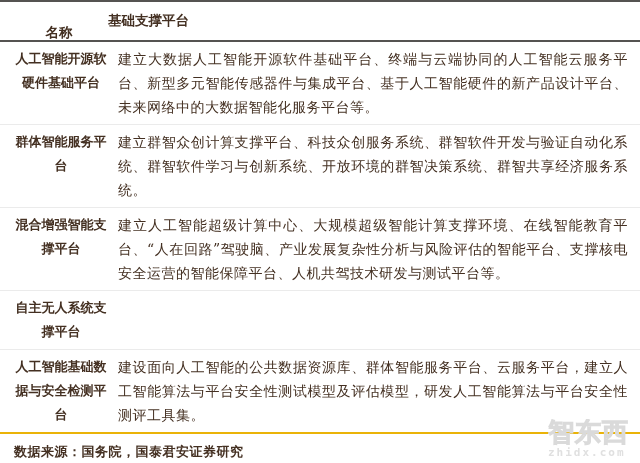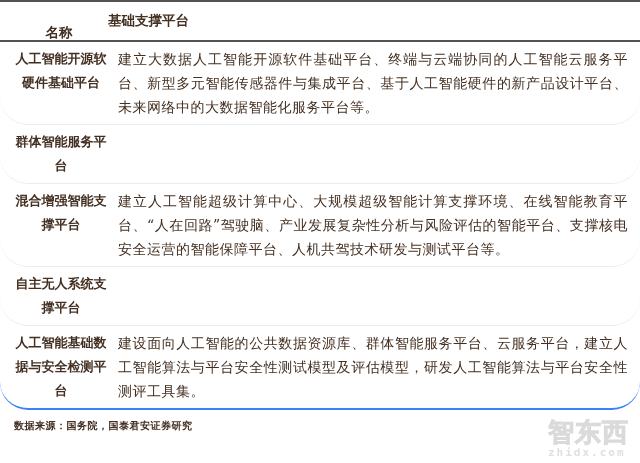--- a/index.html
+++ b/index.html
@@ -31,23 +31,22 @@
     flex: 1;
     text-align: left;
     padding-right: 138px;
   }
 
   .trow {
     display: flex;
     align-items: flex-start;
     padding: 5px 0;
     border-bottom: 1px solid #ebebeb;
-    border-radius: 28px;
   }
-  .trow:last-child { border-bottom: 2px solid #3b82f6; }
+  .trow:last-child { border-bottom: 2px solid #eab308; }
 
   .td-name {
     width: 94px;
     margin-left: 14px;
     font-weight: bold;
     text-align: center;
     font-size: 13px;
     line-height: 24px;
   }
   .td-desc {
@@ -56,21 +55,21 @@
     margin-right: 12px;
     font-size: 14px;
     line-height: 24px;
     text-align: justify;
     letter-spacing: 0.5px;
   }
 
   .footer {
     margin-top: 9px;
     margin-left: 14px;
-    font-size: 10px;
+    font-size: 13px;
     font-weight: bold;
     letter-spacing: 0.5px;
   }
 
   .watermark {
     position: absolute;
     right: -4px;
     bottom: 4px;
     width: 96px;
     text-align: left;
@@ -107,20 +106,21 @@
       <div class="th-value">基础支撑平台</div>
     </div>
 
     <div class="trow">
       <div class="td-name">人工智能开源软硬件基础平台</div>
       <div class="td-desc">建立大数据人工智能开源软件基础平台、终端与云端协同的人工智能云服务平台、新型多元智能传感器件与集成平台、基于人工智能硬件的新产品设计平台、未来网络中的大数据智能化服务平台等。</div>
     </div>
 
     <div class="trow">
       <div class="td-name">群体智能服务平台</div>
+      <div class="td-desc">建立群智众创计算支撑平台、科技众创服务系统、群智软件开发与验证自动化系统、群智软件学习与创新系统、开放环境的群智决策系统、群智共享经济服务系统。</div>
     </div>
 
     <div class="trow">
       <div class="td-name">混合增强智能支撑平台</div>
       <div class="td-desc">建立人工智能超级计算中心、大规模超级智能计算支撑环境、在线智能教育平台、“人在回路”驾驶脑、产业发展复杂性分析与风险评估的智能平台、支撑核电安全运营的智能保障平台、人机共驾技术研发与测试平台等。</div>
     </div>
 
     <div class="trow">
       <div class="td-name">自主无人系统支撑平台</div>
     </div>

